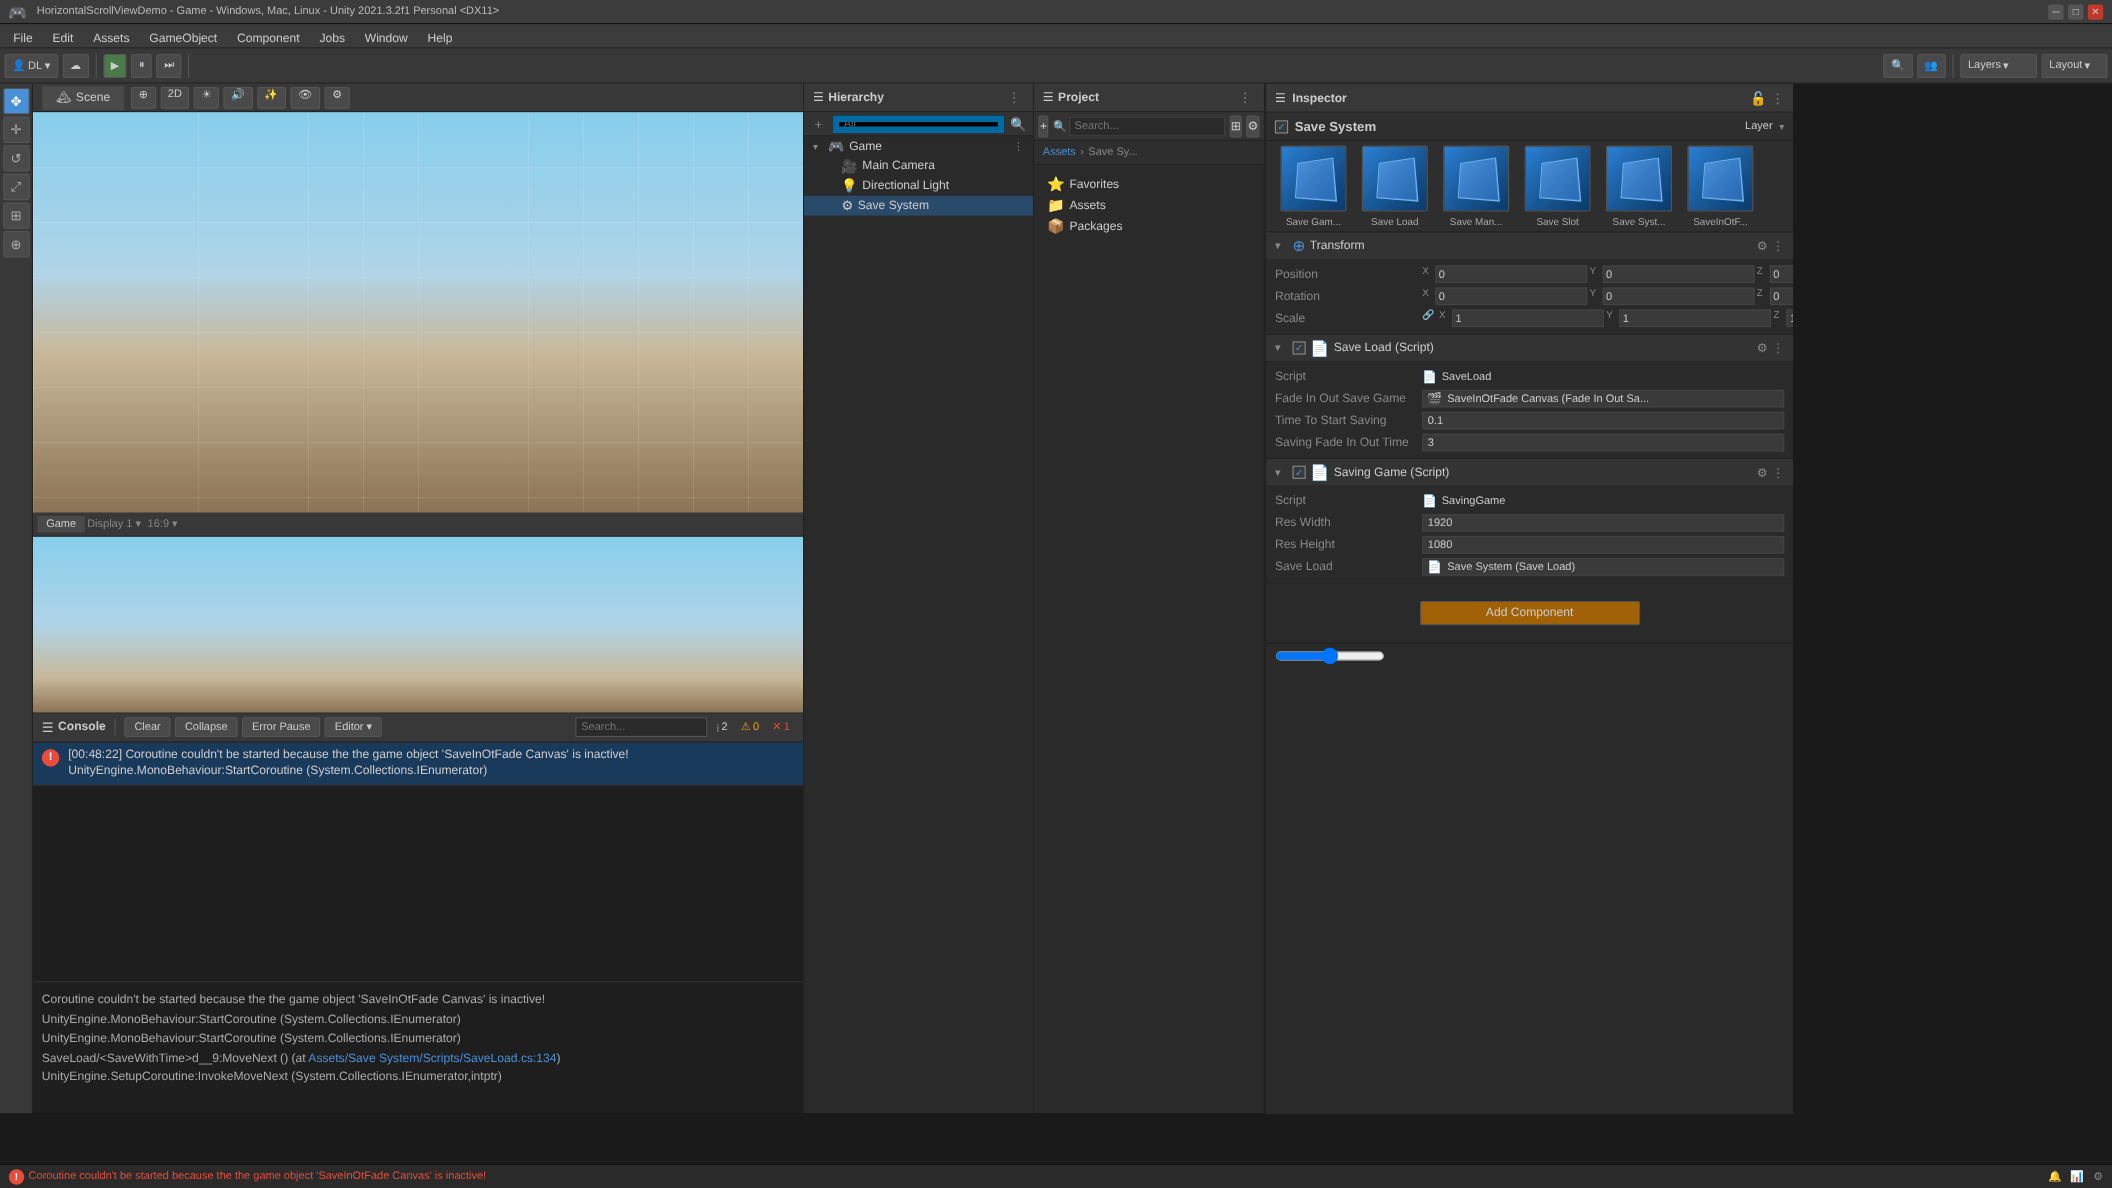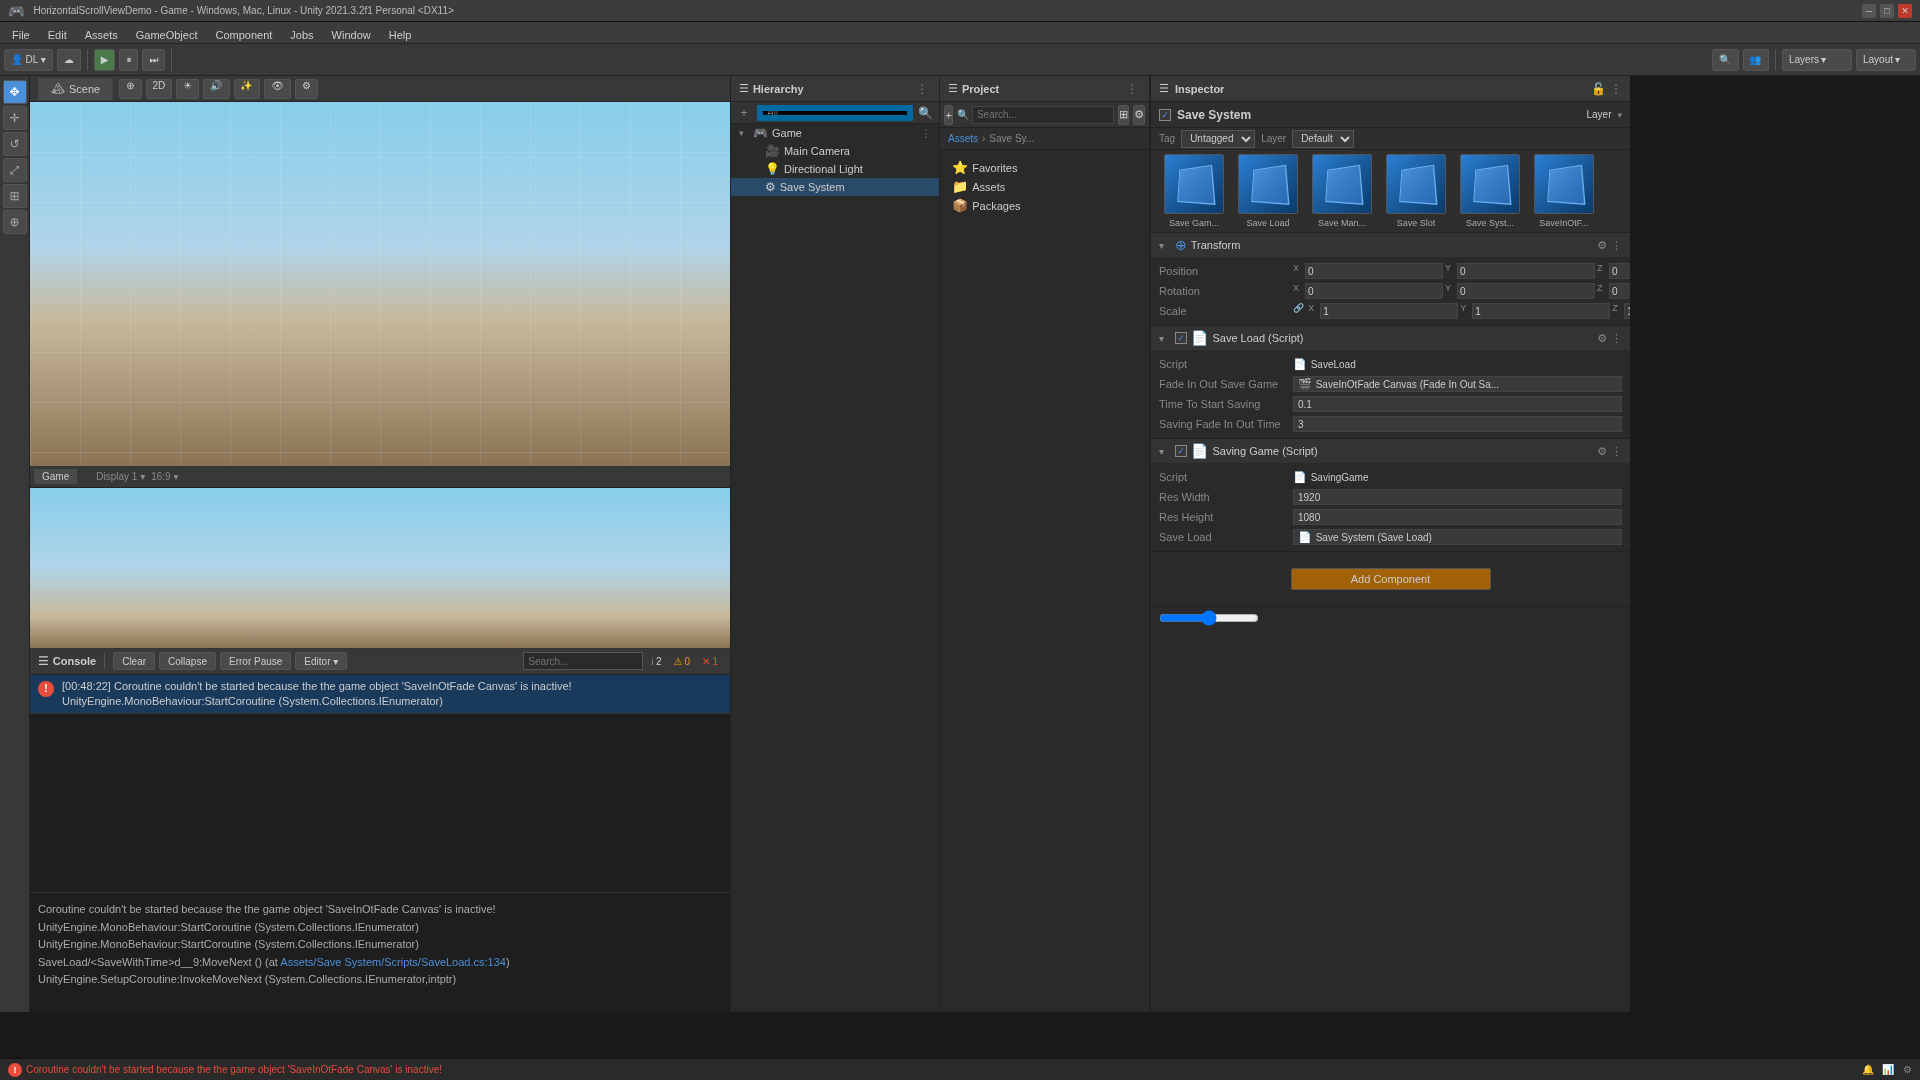--- a/index.html
+++ b/index.html
@@ -407,21 +407,21 @@
 
     <div id="scene-viewport" style="height:390px;">
       <div class="grid-overlay"></div>
 
     </div>
 
     <div class="game-tab-bar">
       <div class="game-tab active">
         <span>Game</span>
       </div>
-      <div class="game-display" style="margin-left:17px;">
+      <div class="game-display" style="margin-left:0;">
         <span>Display 1</span>
         ▾
       </div>
       <div class="game-display" style="margin-left:4px;">
         <span>16:9</span>
         ▾
       </div>
     </div>
 
     <div id="game-view" style="height:160px; background: linear-gradient(180deg, #87ceeb 0%, #b0d4e8 50%, #c8b89a 80%, #8b7355 100%);">
@@ -563,30 +563,20 @@
           <span style="font-size:12px; color:#888; cursor:pointer;">⋮</span>
         </div>
       </div>
 
       <div class="inspector-obj-row">
         <div class="checkbox">✓</div>
         <span class="obj-name">Save System</span>
         <span class="static-label">Layer</span>
         <span style="font-size:9px; color:#888; cursor:pointer;">▾</span>
       </div>
-      <div style="height:22px; background:#2e2e2e; display:flex; align-items:center; padding:0 8px; gap:6px; border-bottom:1px solid #222;">
-        <span style="font-size:10px; color:#888;">Tag</span>
-        <select class="tag-select">
-          <option>Untagged</option>
-        </select>
-        <span class="layer-label">Layer</span>
-        <select class="layer-select">
-          <option>Default</option>
-        </select>
-      </div>
 
       <div style="display:flex; gap:4px; padding:4px 8px; background:#2e2e2e; flex-wrap:wrap; border-bottom:1px solid #222;">
         <div class="asset-item">
           <div class="asset-thumb">
             <div class="cube-icon"></div>
           </div>
           <span class="asset-label">Save Gam...</span>
         </div>
         <div class="asset-item">
           <div class="asset-thumb">

